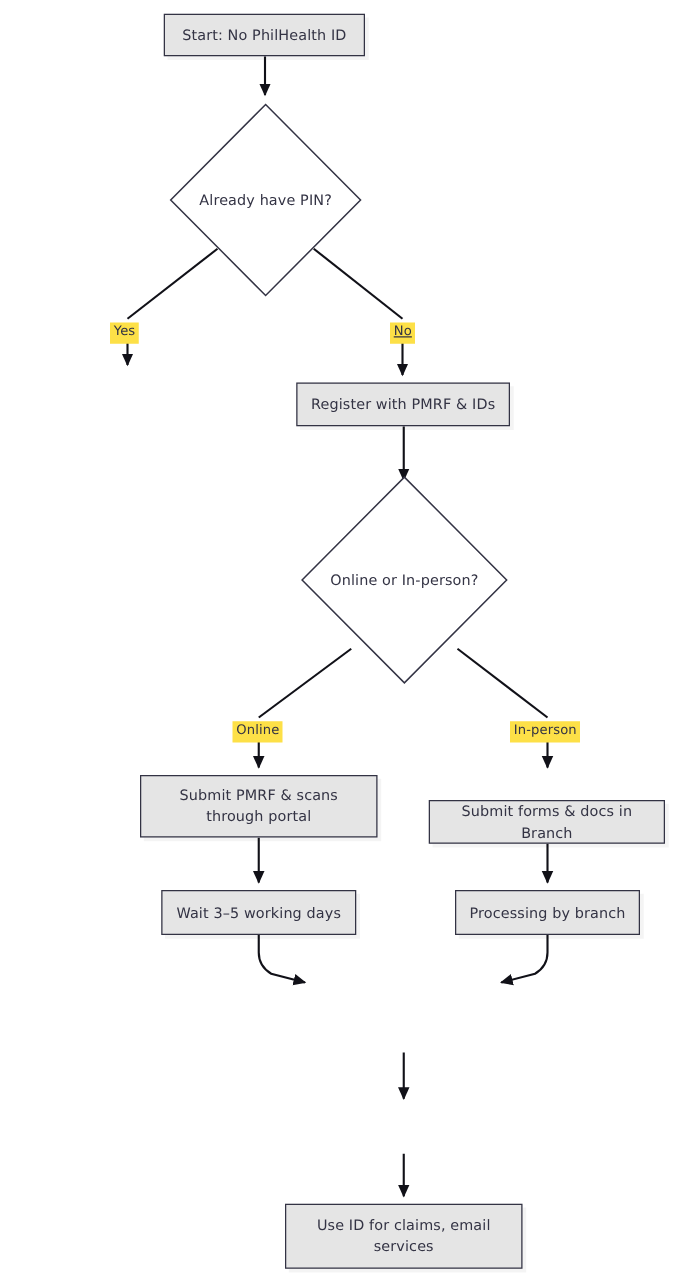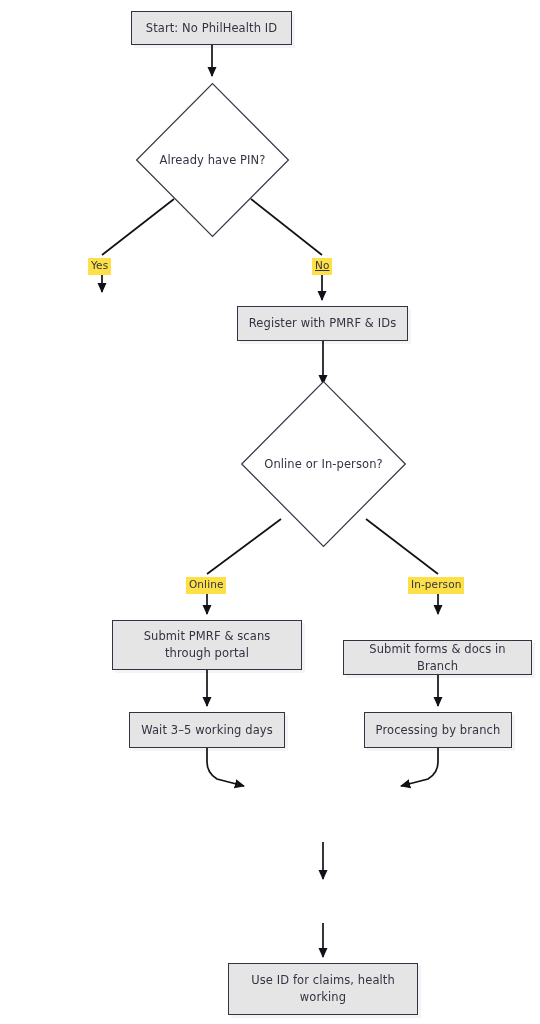--- a/index.html
+++ b/index.html
@@ -155,21 +155,21 @@
     <span class="node-label">Wait 3–5 working days</span>
   </div>
 
   <div class="node box" style="left: 364px; top: 712px; width: 148px; height: 36px;">
     <span class="node-label">Processing by branch</span>
   </div>
 
 
 
   <div class="node box" style="left: 228px; top: 963px; width: 190px; height: 52px;">
-    <span class="node-label">Use ID for claims, health working</span>
+    <span class="node-label">Use ID for claims, email services</span>
   </div>
 
   <div class="edge-label" style="left: 88px; top: 258px;">Yes</div>
 
   <div class="edge-label" style="left: 312px; top: 258px; text-decoration: underline;">No</div>
 
   <div class="edge-label" style="left: 186px; top: 577px;">Online</div>
 
   <div class="edge-label" style="left: 408px; top: 577px;">In-person</div>
 

